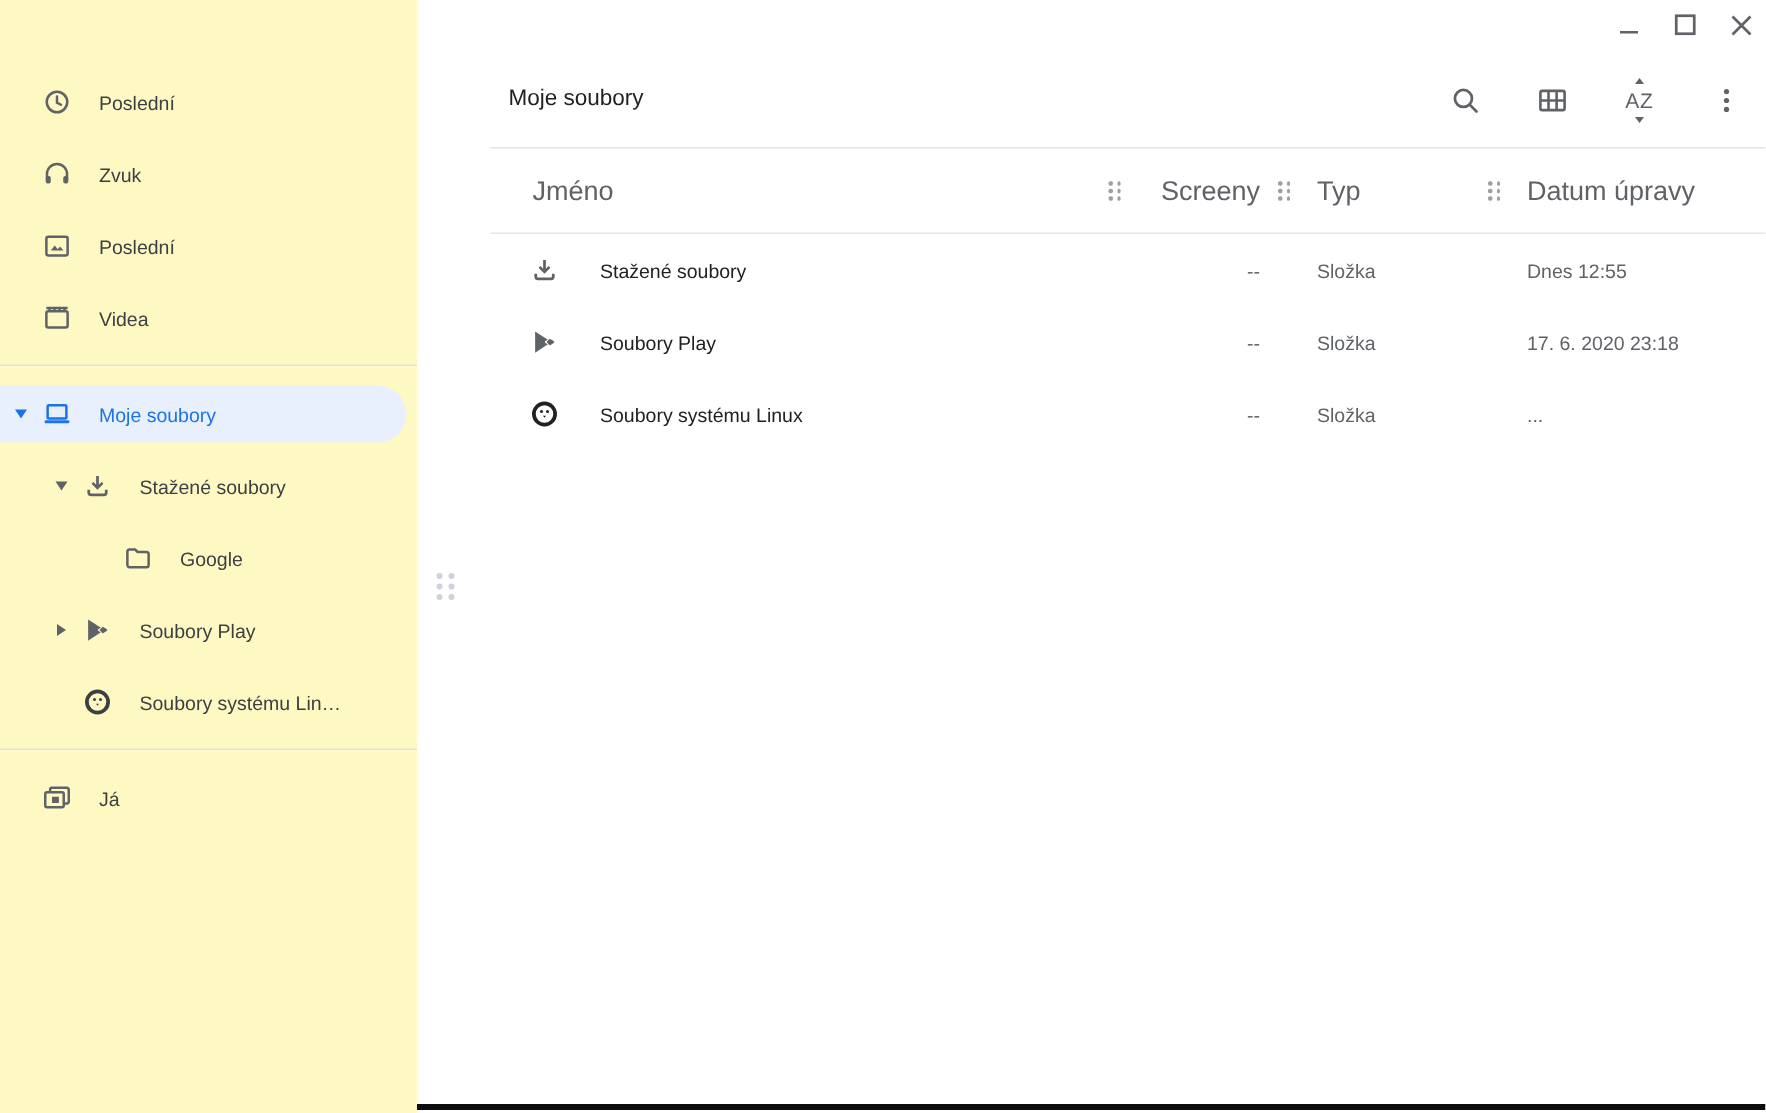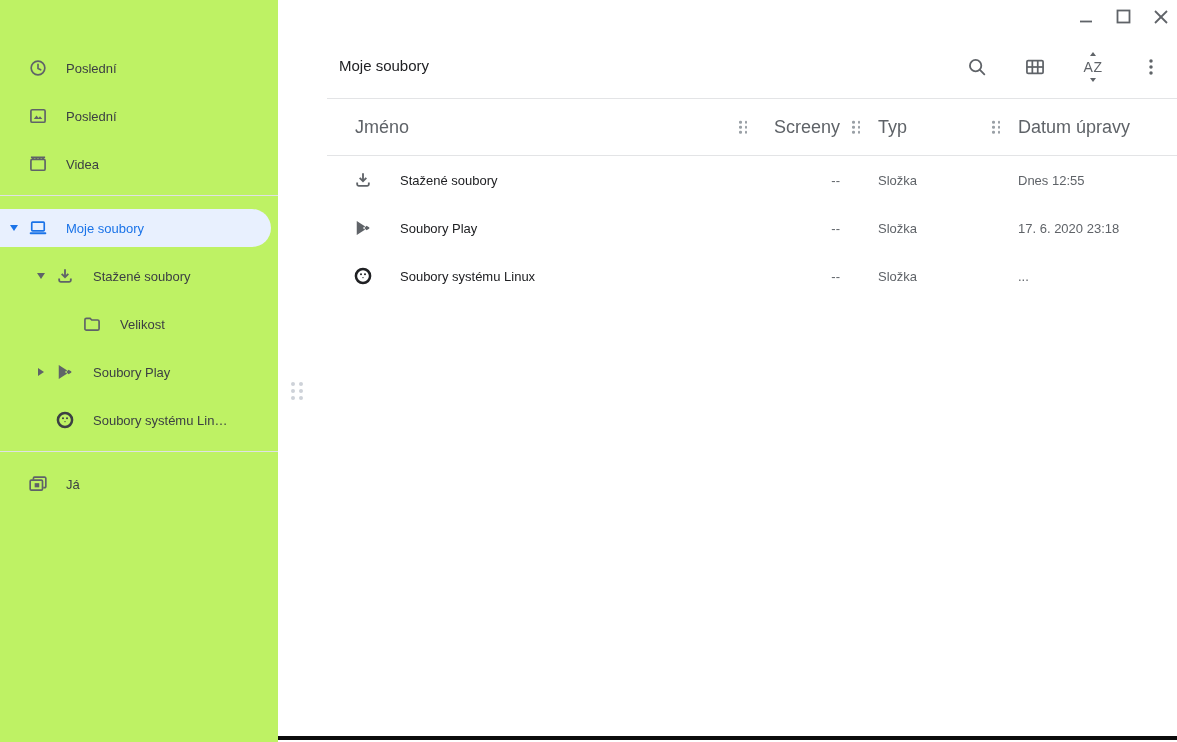--- a/index.html
+++ b/index.html
@@ -9,21 +9,21 @@
     background:#fff; position:relative; overflow:hidden;
     -webkit-font-smoothing:antialiased;
   }
   svg { display:block; }
 
   
   .window-controls { position:absolute; top:5px; right:4px; display:flex; gap:13px; z-index:30; }
   .wc-btn { width:24px; height:24px; display:flex; align-items:center; justify-content:center; cursor:default; }
 
   
-  .sidebar { position:absolute; left:0; top:0; width:278px; height:742px; padding-top:44px; background:#bef264; z-index:5; }
+  .sidebar { position:absolute; left:0; top:0; width:278px; height:742px; padding-top:44px; background:#fef9c3; z-index:5; }
   .side-item { height:48px; display:flex; align-items:center; position:relative; cursor:default; }
   .side-item > * { position:relative; z-index:2; }
   .side-item.selected::before {
     content:""; position:absolute; left:0; right:7px; top:5px; bottom:5px;
     background:#e8f0fe; border-radius:0 19px 19px 0; z-index:1;
   }
   .arrow-slot { width:20px; margin-left:4px; display:flex; justify-content:center; align-items:center; flex:none; }
   .icon-slot { width:24px; margin-left:2px; display:flex; justify-content:center; align-items:center; flex:none; }
   .side-label { margin-left:16px; font-size:13px; font-weight:500; color:#3c4043; white-space:nowrap; }
   .side-item.selected .side-label { color:#1a73e8; }
@@ -100,20 +100,31 @@
     <span class="arrow-slot"></span>
     <span class="icon-slot">
       <svg width="20" height="20" viewBox="0 0 24 24" fill="none" stroke="#5f6368" stroke-width="2">
         <circle cx="12" cy="12" r="8.2"></circle>
         <path d="M12 7.5 V12.5 L15.2 14.2" stroke-linecap="round"></path>
       </svg>
     </span>
     <span class="side-label">Poslední</span>
   </div>
 
+  <div class="side-item">
+    <span class="arrow-slot"></span>
+    <span class="icon-slot">
+      <svg width="20" height="20" viewBox="0 0 24 24" fill="none" stroke="#5f6368" stroke-width="2">
+        <path d="M4 17 V12 a8 8 0 0 1 16 0 V17"></path>
+        <rect x="3" y="13.5" width="4" height="6" rx="1.6" fill="#5f6368" stroke="none"></rect>
+        <rect x="17" y="13.5" width="4" height="6" rx="1.6" fill="#5f6368" stroke="none"></rect>
+      </svg>
+    </span>
+    <span class="side-label">Zvuk</span>
+  </div>
 
   <div class="side-item">
     <span class="arrow-slot"></span>
     <span class="icon-slot">
       <svg width="20" height="20" viewBox="0 0 24 24" fill="none" stroke="#5f6368" stroke-width="2">
         <rect x="3.5" y="4.5" width="17" height="15" rx="1.6"></rect>
         <path d="M7 15.5 l3.2-4 2.4 3 1.8-2.2 2.8 3.2 Z" fill="#5f6368" stroke="none"></path>
       </svg>
     </span>
     <span class="side-label">Poslední</span>
@@ -160,21 +171,21 @@
     <span class="side-label">Stažené soubory</span>
   </div>
 
   <div class="side-item lvl2">
     <span class="arrow-slot"></span>
     <span class="icon-slot">
       <svg width="20" height="20" viewBox="0 0 24 24" fill="none" stroke="#5f6368" stroke-width="2">
         <path d="M3.5 7 a1.8 1.8 0 0 1 1.8 -1.8 h4.4 l2 2 h7 a1.8 1.8 0 0 1 1.8 1.8 v8.6 a1.8 1.8 0 0 1 -1.8 1.8 H5.3 a1.8 1.8 0 0 1 -1.8 -1.8 Z"></path>
       </svg>
     </span>
-    <span class="side-label">Velikost</span>
+    <span class="side-label">Google</span>
   </div>
 
   <div class="side-item lvl1">
     <span class="arrow-slot">
         <span class="tri-right"></span>
       </span>
     <span class="icon-slot">
       <svg width="20" height="20" viewBox="0 0 24 24" fill="#5f6368">
         <path d="M4.5 3.5 L14.7 10.2 L11 12 Z"></path>
         <path d="M4.5 20.5 L14.7 13.8 L11 12 Z"></path>

